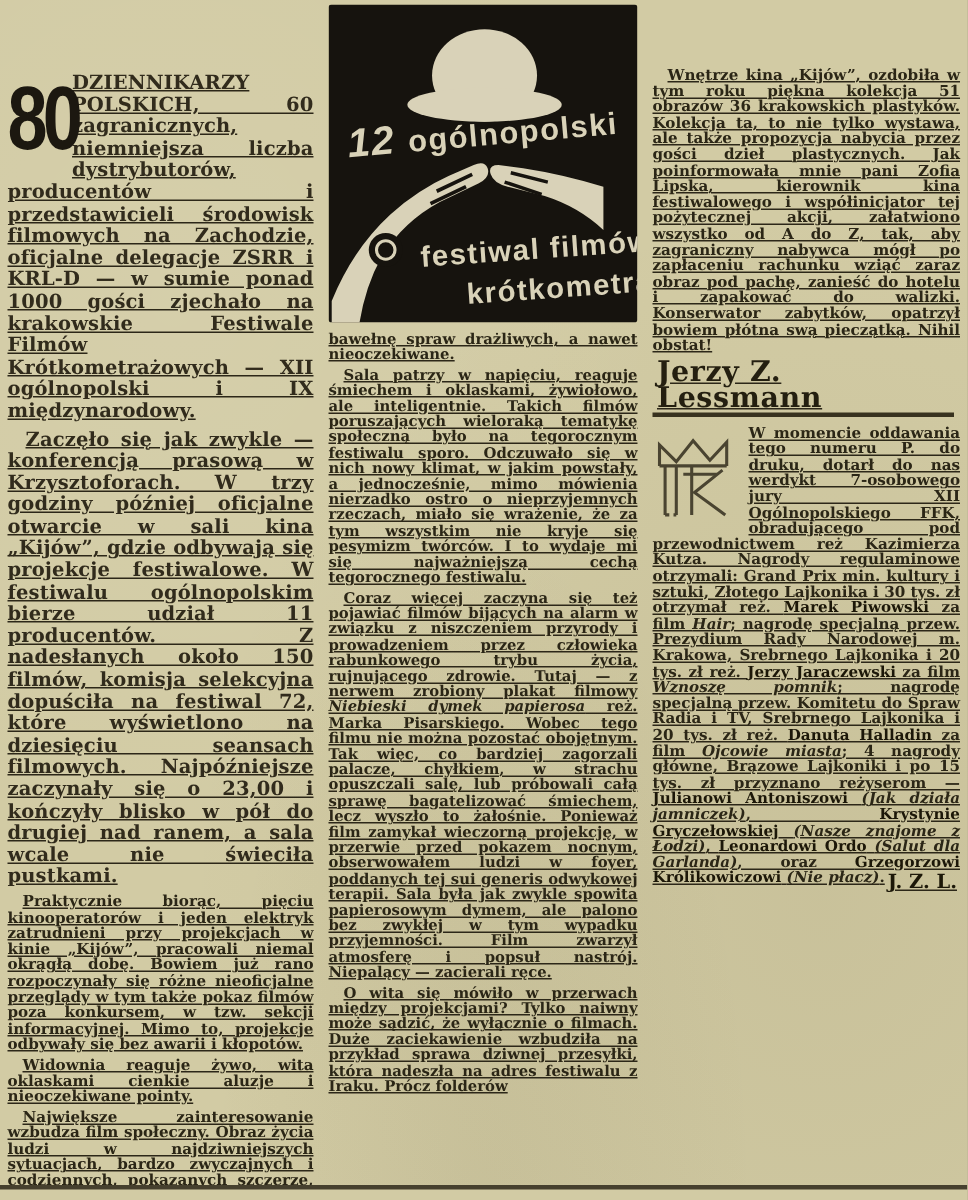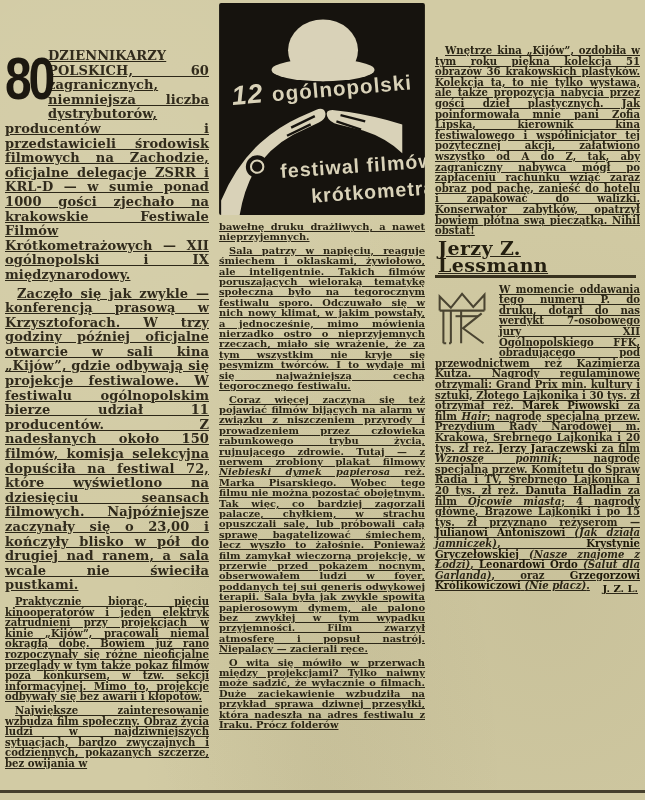--- a/index.html
+++ b/index.html
@@ -61,40 +61,41 @@
   }
   .kplogo{
     float:left;
     width:56px;height:64px;
     margin:2px 8px 2px 0;
   }
   .kplogo svg{display:block;width:56px;height:64px;}
   .initials{
     margin-top:-10.6px;
     text-align:right;
-    font-size:10px;line-height:10.6px;font-weight:700;
+    font-size:13px;line-height:10.6px;font-weight:700;
     color:#1c1708;
     padding-right:2px;
   }
   .bottom-rule{
     position:absolute;left:0;right:0;bottom:0;
     height:7px;
     background:#d2cba4;
     border-top:3px solid #46402e;
   }
 </style>
 </head>
 <body>
 
 <div class="page">
 
   <div class="col col1">
     <p class="lg noindent"><span class="dropcap">80</span><span>DZIENNIKARZY POLSKICH, 60 zagranicznych, niemniejsza liczba dystrybutorów, producentów i przedstawicieli środowisk filmowych na Zachodzie, oficjalne delegacje ZSRR i KRL-D — w sumie ponad 1000 gości zjechało na krakowskie Festiwale Filmów Krótkometrażowych — XII ogólnopolski i IX międzynarodowy.</span></p>
     <p class="lg">Zaczęło się jak zwykle — konferencją prasową w Krzysztoforach. W trzy godziny później oficjalne otwarcie w sali kina „Kijów”, gdzie odbywają się projekcje festiwalowe. W festiwalu ogólnopolskim bierze udział 11 producentów. Z nadesłanych około 150 filmów, komisja selekcyjna dopuściła na festiwal 72, które wyświetlono na dziesięciu seansach filmowych. Najpóźniejsze zaczynały się o 23,00 i kończyły blisko w pół do drugiej nad ranem, a sala wcale nie świeciła pustkami.</p>
     <p class="sm">Praktycznie biorąc, pięciu kinooperatorów i jeden elektryk zatrudnieni przy projekcjach w kinie „Kijów”, pracowali niemal okrągłą dobę. Bowiem już rano rozpoczynały się różne nieoficjalne przeglądy w tym także pokaz filmów poza konkursem, w tzw. sekcji informacyjnej. Mimo to, projekcje odbywały się bez awarii i kłopotów.</p>
+    <p class="sm">Widownia reaguje żywo, wita oklaskami cienkie aluzje i nieoczekiwane pointy.</p>
     <p class="sm">Największe zainteresowanie wzbudza film społeczny. Obraz życia ludzi w najdziwniejszych sytuacjach, bardzo zwyczajnych i codziennych, pokazanych szczerze, bez owijania w</p>
   </div>
 
   <div class="col col2">
     <div class="poster">
       <svg viewBox="0 0 200 206" xmlns="http://www.w3.org/2000/svg">
         <rect x="0" y="0" width="200" height="206" rx="2" fill="#16130e"></rect>
 
         <g>
           <ellipse cx="101" cy="46" rx="34" ry="30" fill="#d9d2b8"></ellipse>
@@ -112,21 +113,21 @@
 
         <g>
           <path d="M178,118 Q152,110 126,106 L110,104 Q103,104 105,110 Q107,116 116,118 L140,124 Q162,131 178,146 Z" fill="#d9d2b8"></path>
           <path d="M118,109 L142,115 M114,115 L138,123" stroke="#16130e" stroke-width="2.2" fill="none"></path>
         </g>
 
         <text x="60" y="170" transform="rotate(-4 60 170)" fill="#d9d2b8" font-family="Liberation Sans, sans-serif" font-weight="bold" font-size="19" letter-spacing="1">festiwal filmów</text>
         <text x="90" y="194" transform="rotate(-4 90 194)" fill="#d9d2b8" font-family="Liberation Sans, sans-serif" font-weight="bold" font-size="19" letter-spacing="1">krótkometra.</text>
       </svg>
     </div>
-    <p class="sm noindent">bawełnę druku drażliwych, a nawet nieprzyjemnych.</p>
+    <p class="sm noindent">bawełnę spraw drażliwych, a nawet nieoczekiwane.</p>
     <p class="sm">Sala patrzy w napięciu, reaguje śmiechem i oklaskami, żywiołowo, ale inteligentnie. Takich filmów poruszających wieloraką tematykę społeczną było na tegorocznym festiwalu sporo. Odczuwało się w nich nowy klimat, w jakim powstały, a jednocześnie, mimo mówienia nierzadko ostro o nieprzyjemnych rzeczach, miało się wrażenie, że za tym wszystkim nie kryje się pesymizm twórców. I to wydaje mi się najważniejszą cechą tegorocznego festiwalu.</p>
     <p class="sm"><span>Coraz więcej zaczyna się też pojawiać filmów bijących na alarm w związku z niszczeniem przyrody i prowadzeniem przez człowieka rabunkowego trybu życia, rujnującego zdrowie. Tutaj — z nerwem zrobiony plakat filmowy </span><span class="i">Niebieski dymek papierosa</span><span> reż. Marka Pisarskiego. Wobec tego filmu nie można pozostać obojętnym. Tak więc, co bardziej zagorzali palacze, chyłkiem, w strachu opuszczali salę, lub próbowali całą sprawę bagatelizować śmiechem, lecz wyszło to żałośnie. Ponieważ film zamykał wieczorną projekcję, w przerwie przed pokazem nocnym, obserwowałem ludzi w foyer, poddanych tej sui generis odwykowej terapii. Sala była jak zwykle spowita papierosowym dymem, ale palono bez zwykłej w tym wypadku przyjemności. Film zwarzył atmosferę i popsuł nastrój. Niepalący — zacierali ręce.</span></p>
     <p class="sm">O wita się mówiło w przerwach między projekcjami? Tylko naiwny może sądzić, że wyłącznie o filmach. Duże zaciekawienie wzbudziła na przykład sprawa dziwnej przesyłki, która nadeszła na adres festiwalu z Iraku. Prócz folderów</p>
   </div>
 
   <div class="col col3">
     <p class="sm">Wnętrze kina „Kijów”, ozdobiła w tym roku piękna kolekcja 51 obrazów 36 krakowskich plastyków. Kolekcja ta, to nie tylko wystawa, ale także propozycja nabycia przez gości dzieł plastycznych. Jak poinformowała mnie pani Zofia Lipska, kierownik kina festiwalowego i współinicjator tej pożytecznej akcji, załatwiono wszystko od A do Z, tak, aby zagraniczny nabywca mógł po zapłaceniu rachunku wziąć zaraz obraz pod pachę, zanieść do hotelu i zapakować do walizki. Konserwator zabytków, opatrzył bowiem płótna swą pieczątką. Nihil obstat!</p>
     <div class="signature">Jerzy Z. Lessmann</div>
     <p class="sm noindent">
       <span class="kplogo">

